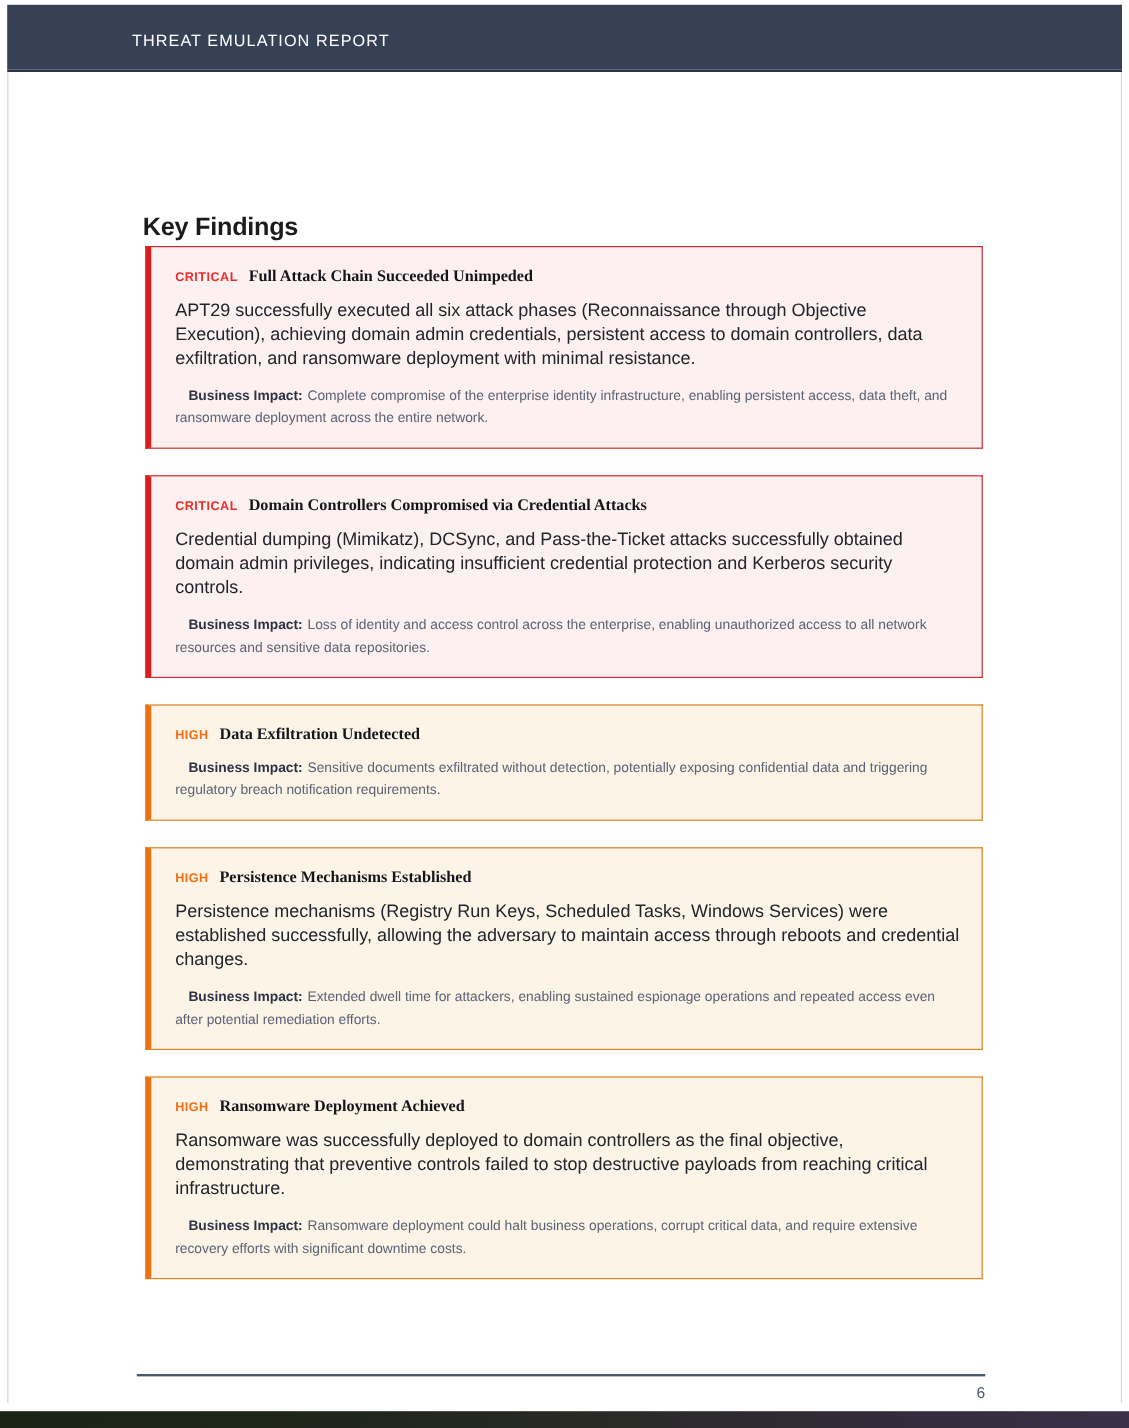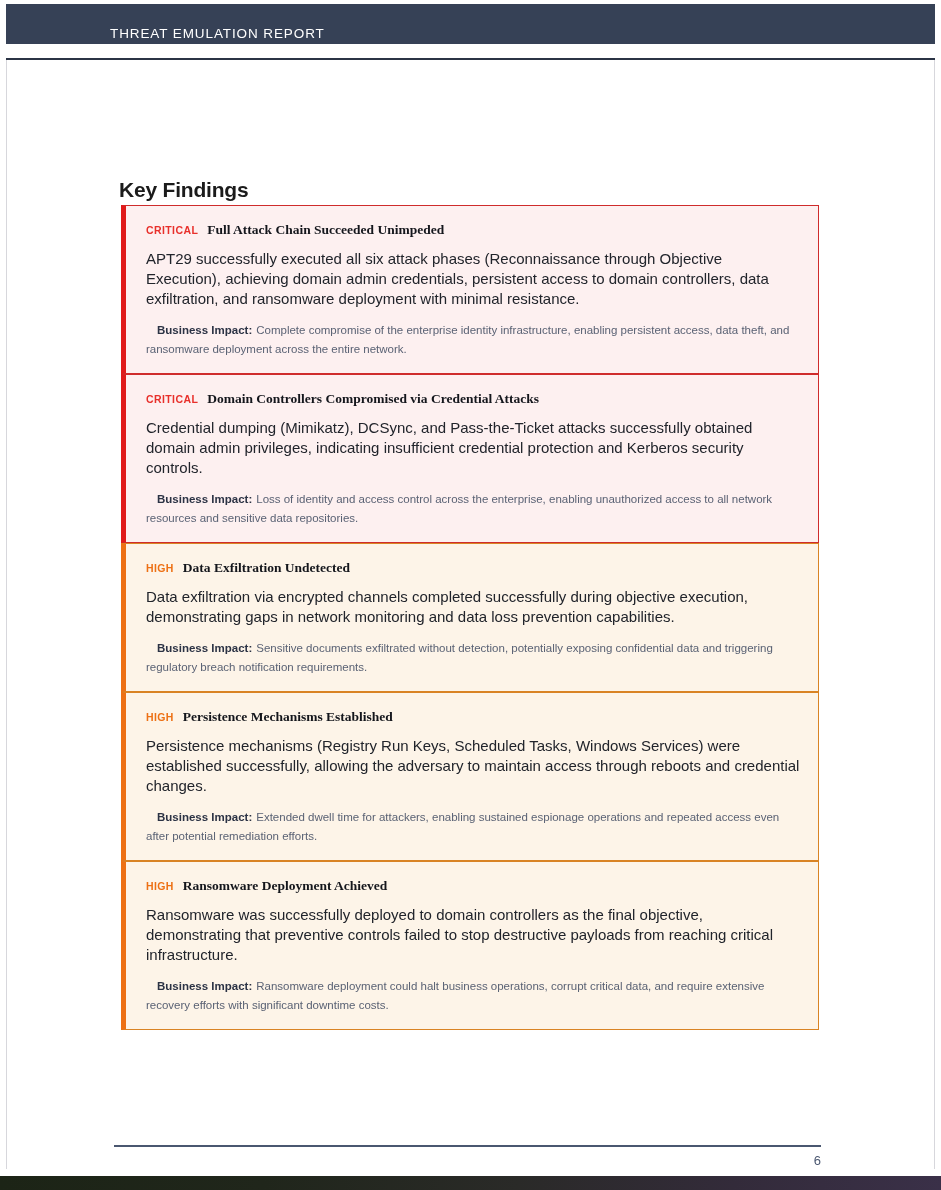--- a/index.html
+++ b/index.html
@@ -43,21 +43,21 @@
     height: 1109px;
     background: #d7d7dc;
   }
 
   
   #header-band {
     position: absolute;
     left: 6px;
     top: 4px;
     width: 929px;
-    height: 40px;
+    height: 54px;
     background: #364156;
     box-sizing: border-box;
   }
   #header-title {
     position: absolute;
     left: 104px;
     top: 22px;
     color: #ffffff;
     font-size: 13.5px;
     font-weight: 400;
@@ -97,21 +97,21 @@
     left: 121px;
     top: 205px;
     width: 698px;
   }
 
   
   .finding {
     position: relative;
     box-sizing: border-box;
     width: 698px;
-    margin-bottom: 0;
+    margin-bottom: 22px;
     padding: 16px 18px 14px 20px;
     border-style: solid;
     border-width: 1px;
     border-left-width: 5px;
   }
   .finding.critical {
     background: #fdf0f0;
     border-color: #cf2c2c;
     border-left-color: #e01b1b;
   }
@@ -224,21 +224,20 @@
             <span class="finding-title">Domain Controllers Compromised via Credential Attacks</span>
           </div>
           <p class="finding-desc">Credential dumping (Mimikatz), DCSync, and Pass-the-Ticket attacks successfully obtained domain admin privileges, indicating insufficient credential protection and Kerberos security controls.</p>
           <p class="impact"><span class="impact-label">Business Impact:</span><span>Loss of identity and access control across the enterprise, enabling unauthorized access to all network resources and sensitive data repositories.</span></p>
         </div>
         <div class="finding high">
           <div class="finding-head">
             <span class="sev-badge">HIGH</span>
             <span class="finding-title">Data Exfiltration Undetected</span>
           </div>
-          <p class="finding-desc">Data exfiltration via encrypted channels completed successfully during objective execution, demonstrating gaps in network monitoring and data loss prevention capabilities.</p>
           <p class="impact"><span class="impact-label">Business Impact:</span><span>Sensitive documents exfiltrated without detection, potentially exposing confidential data and triggering regulatory breach notification requirements.</span></p>
         </div>
         <div class="finding high">
           <div class="finding-head">
             <span class="sev-badge">HIGH</span>
             <span class="finding-title">Persistence Mechanisms Established</span>
           </div>
           <p class="finding-desc">Persistence mechanisms (Registry Run Keys, Scheduled Tasks, Windows Services) were established successfully, allowing the adversary to maintain access through reboots and credential changes.</p>
           <p class="impact"><span class="impact-label">Business Impact:</span><span>Extended dwell time for attackers, enabling sustained espionage operations and repeated access even after potential remediation efforts.</span></p>
         </div>

